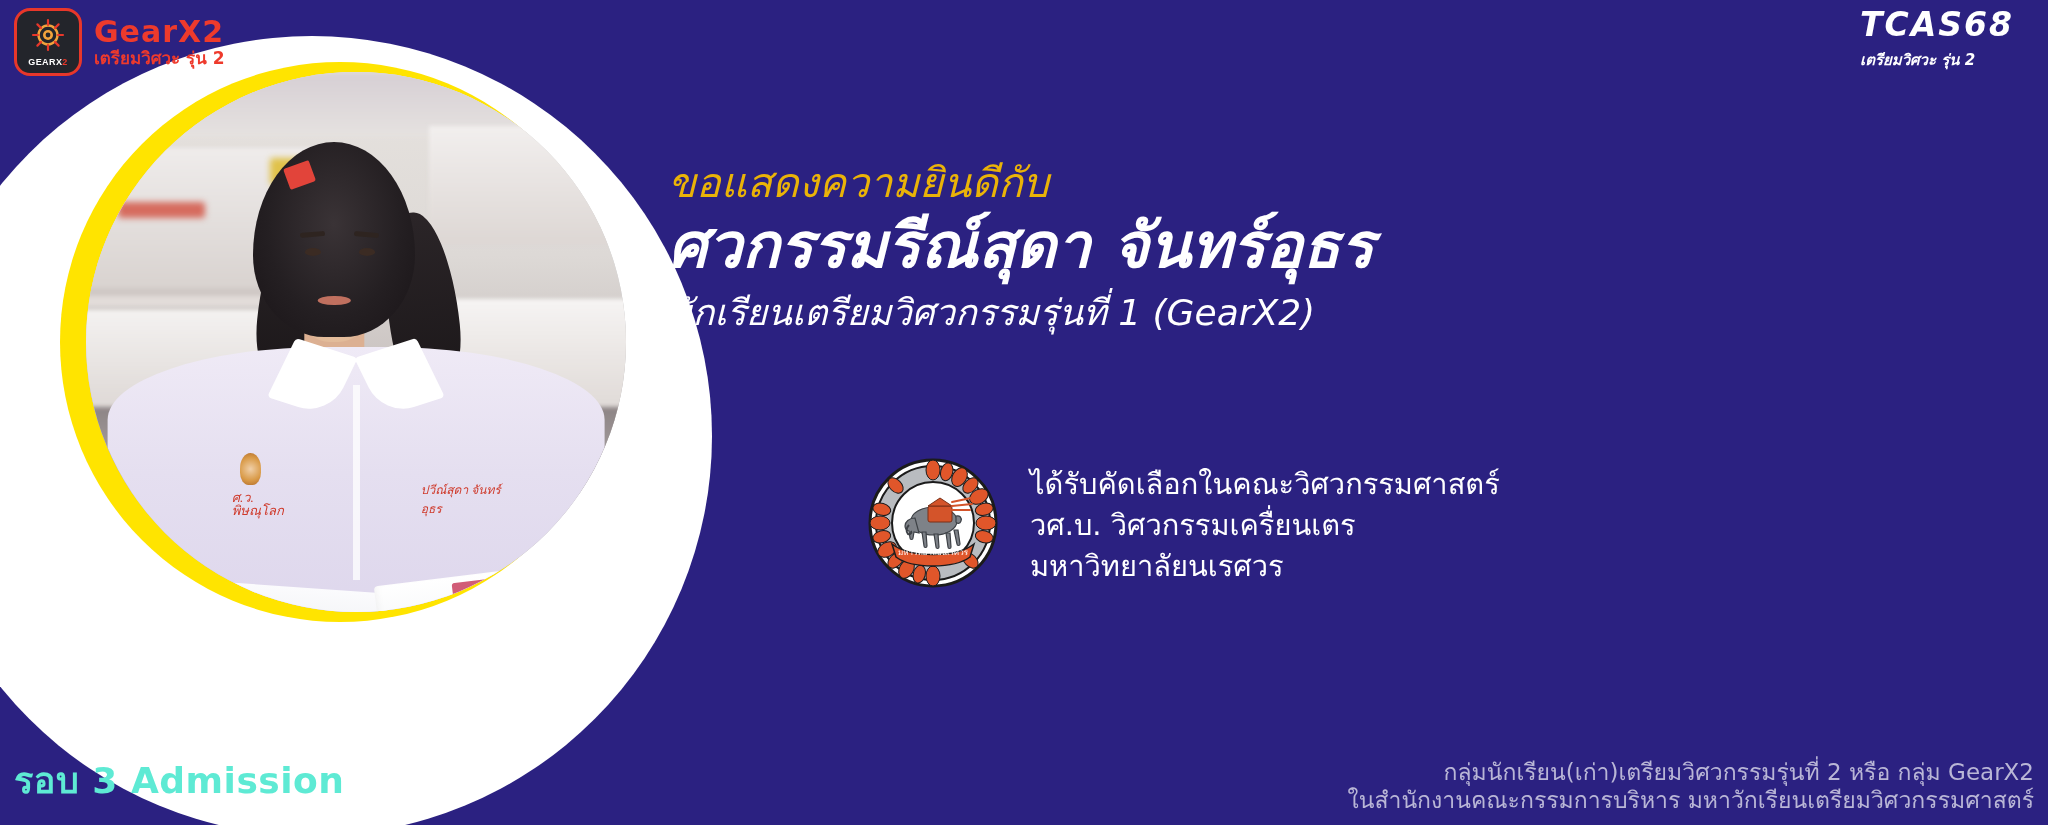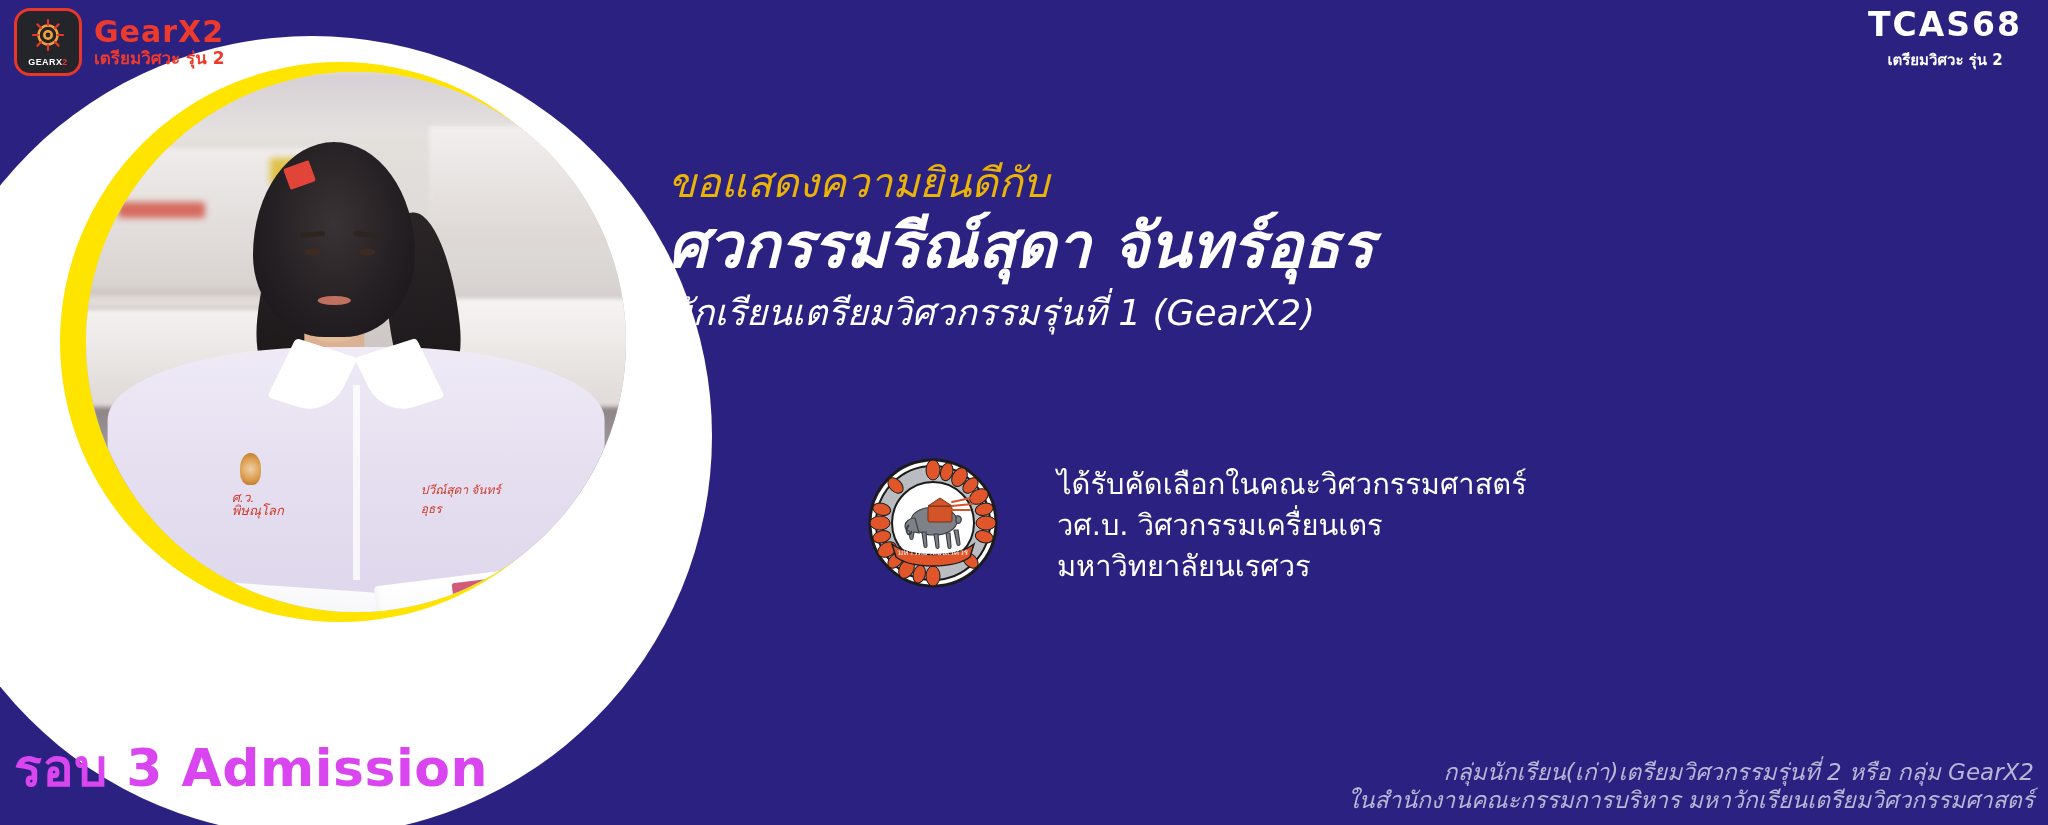--- a/index.html
+++ b/index.html
@@ -151,21 +151,21 @@
   .brand-title{
     font-size:30px;font-weight:700;color:#ee3a2c;letter-spacing:1px;
     font-family:"DejaVu Sans",sans-serif;
   }
   .brand-sub{
     font-size:17px;font-weight:700;color:#ee3a2c;margin-top:3px;
     font-family:"DejaVu Sans",sans-serif;
   }
 
   
-  .tcas{position:absolute;right:26px;top:8px;text-align:center;z-index:40;}
+  .tcas{position:absolute;right:34px;top:8px;text-align:left;z-index:40;font-style:italic;}
   .tcas-title{
     font-size:33px;font-weight:700;color:#ffffff;letter-spacing:2px;
     font-family:"DejaVu Sans",sans-serif;line-height:1.05;
   }
   .tcas-sub{
     font-size:15px;font-weight:700;color:#ffffff;margin-top:5px;
     font-family:"DejaVu Sans",sans-serif;
   }
 
   
@@ -183,36 +183,36 @@
     font-size:36px;color:#ffffff;font-style:italic;font-weight:400;
     font-family:"DejaVu Sans",sans-serif;line-height:1.25;margin-top:6px;
   }
 
   
   .uni{position:absolute;left:868px;top:458px;display:flex;align-items:flex-start;gap:32px;z-index:30;}
   .uni-seal{width:130px;height:130px;flex:0 0 130px;position:relative;}
   .uni-lines{padding-top:6px;}
   .uni-line{
     font-size:29px;color:#ffffff;font-weight:400;line-height:1.42;
-    font-family:"DejaVu Sans",sans-serif;white-space:nowrap;margin-left:27px;
+    font-family:"DejaVu Sans",sans-serif;white-space:nowrap;
   }
 
   
   .round-label{
     position:absolute;left:14px;bottom:16px;z-index:45;
-    font-size:52px;font-weight:700;color:#d946ef;letter-spacing:.5px;
+    font-size:36px;font-weight:700;color:#5eead4;letter-spacing:.5px;
     font-family:"DejaVu Sans",sans-serif;
   }
 
   
   .footnote{
     position:absolute;right:14px;bottom:10px;text-align:right;z-index:30;
   }
   .footnote div{
-    font-size:23px;color:#b9b6d6;font-style:italic;line-height:1.25;
+    font-size:23px;color:#b9b6d6;line-height:1.25;
     font-family:"DejaVu Sans",sans-serif;white-space:nowrap;
   }
 </style>
 </head>
 <body>
 
 <div class="banner">
 
   <div class="white-blob"></div>
 

